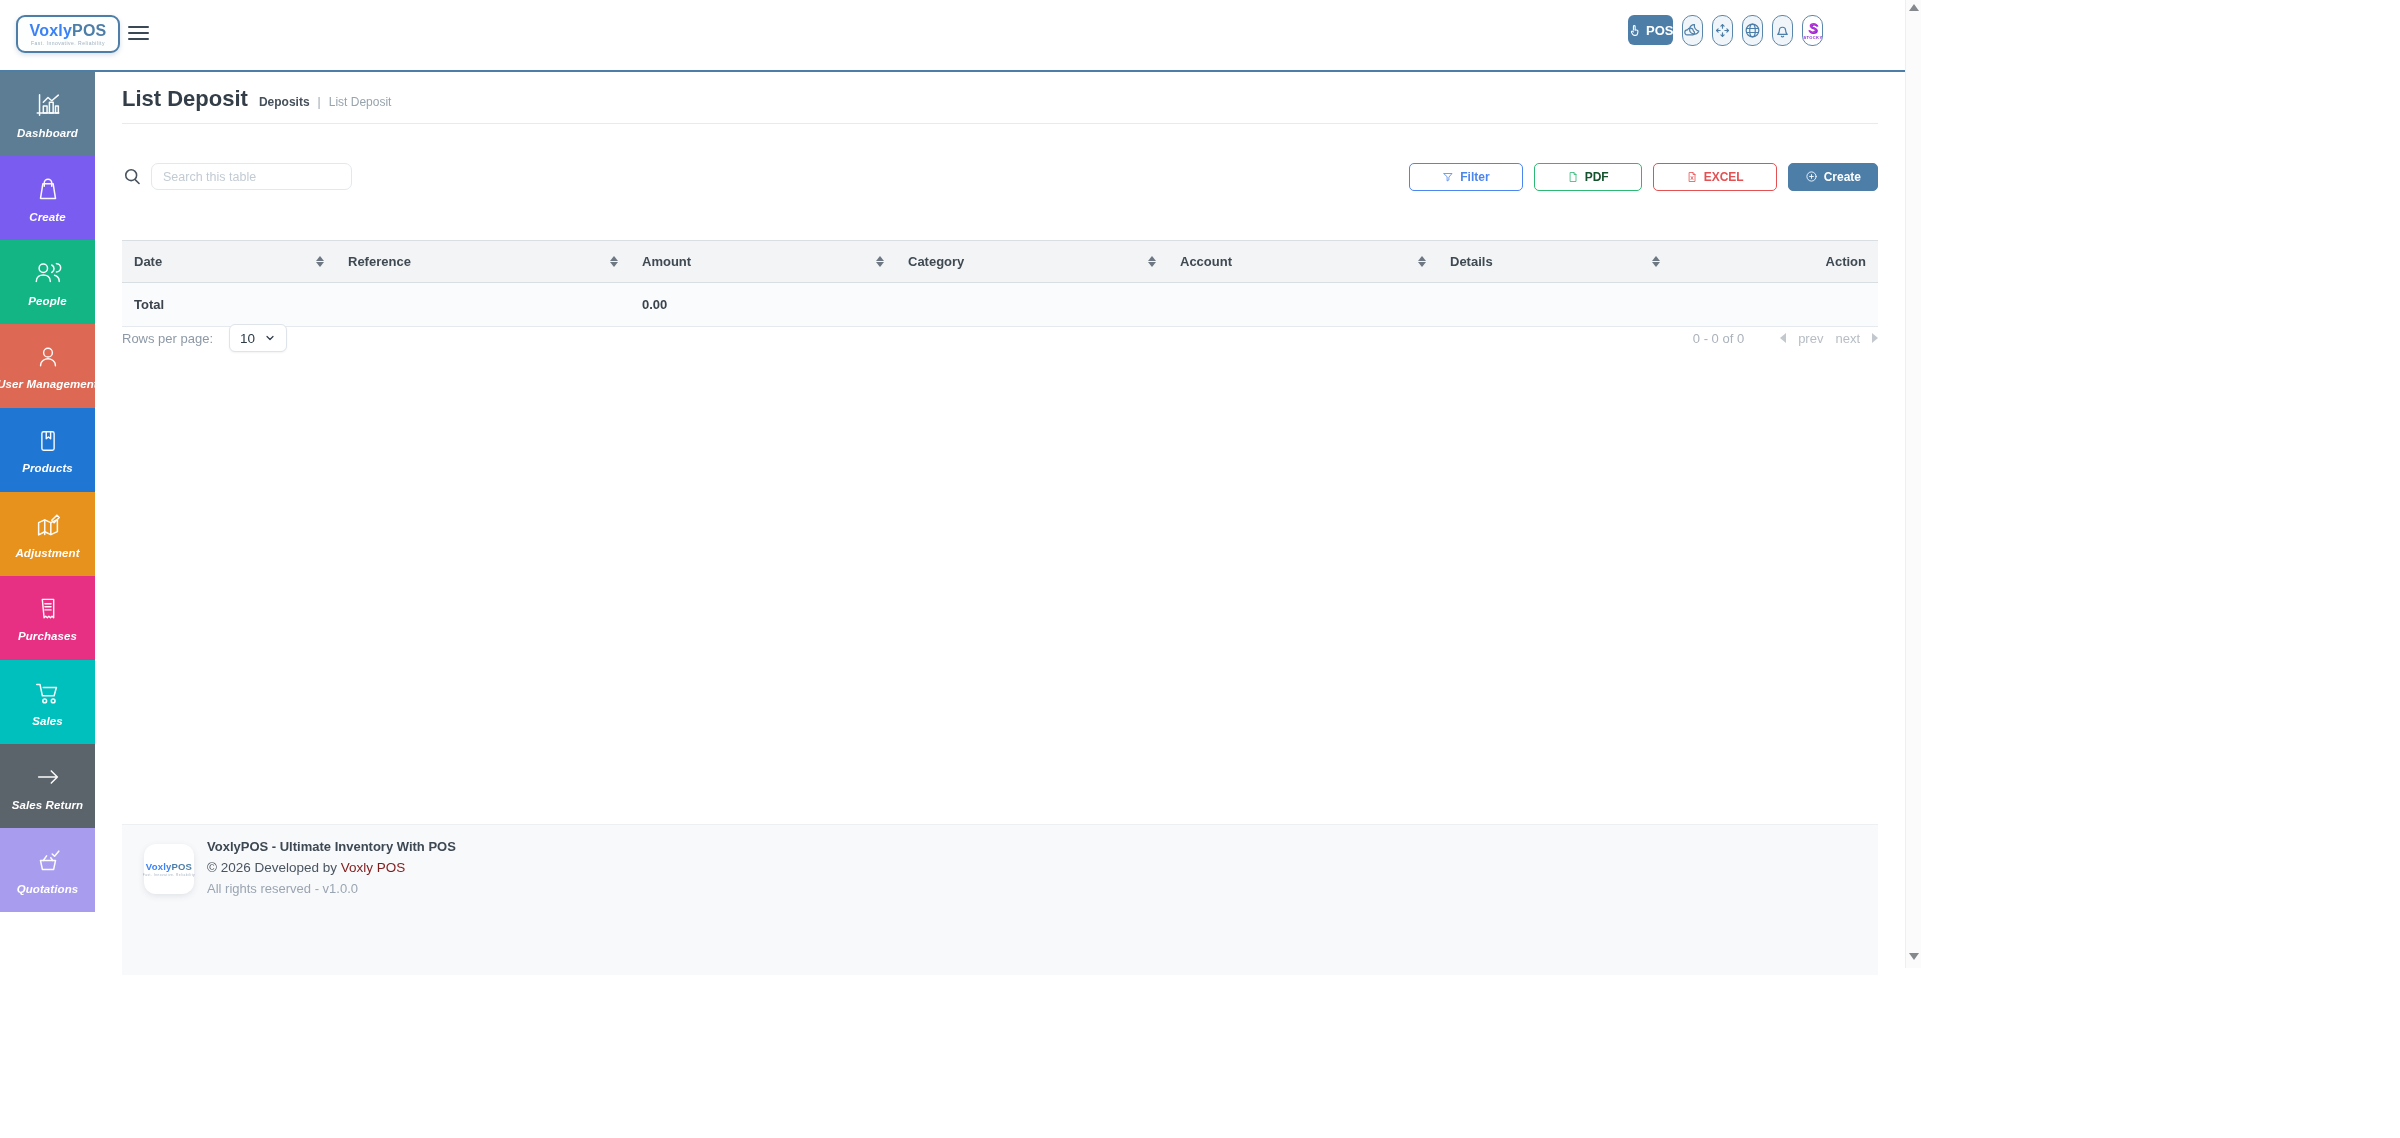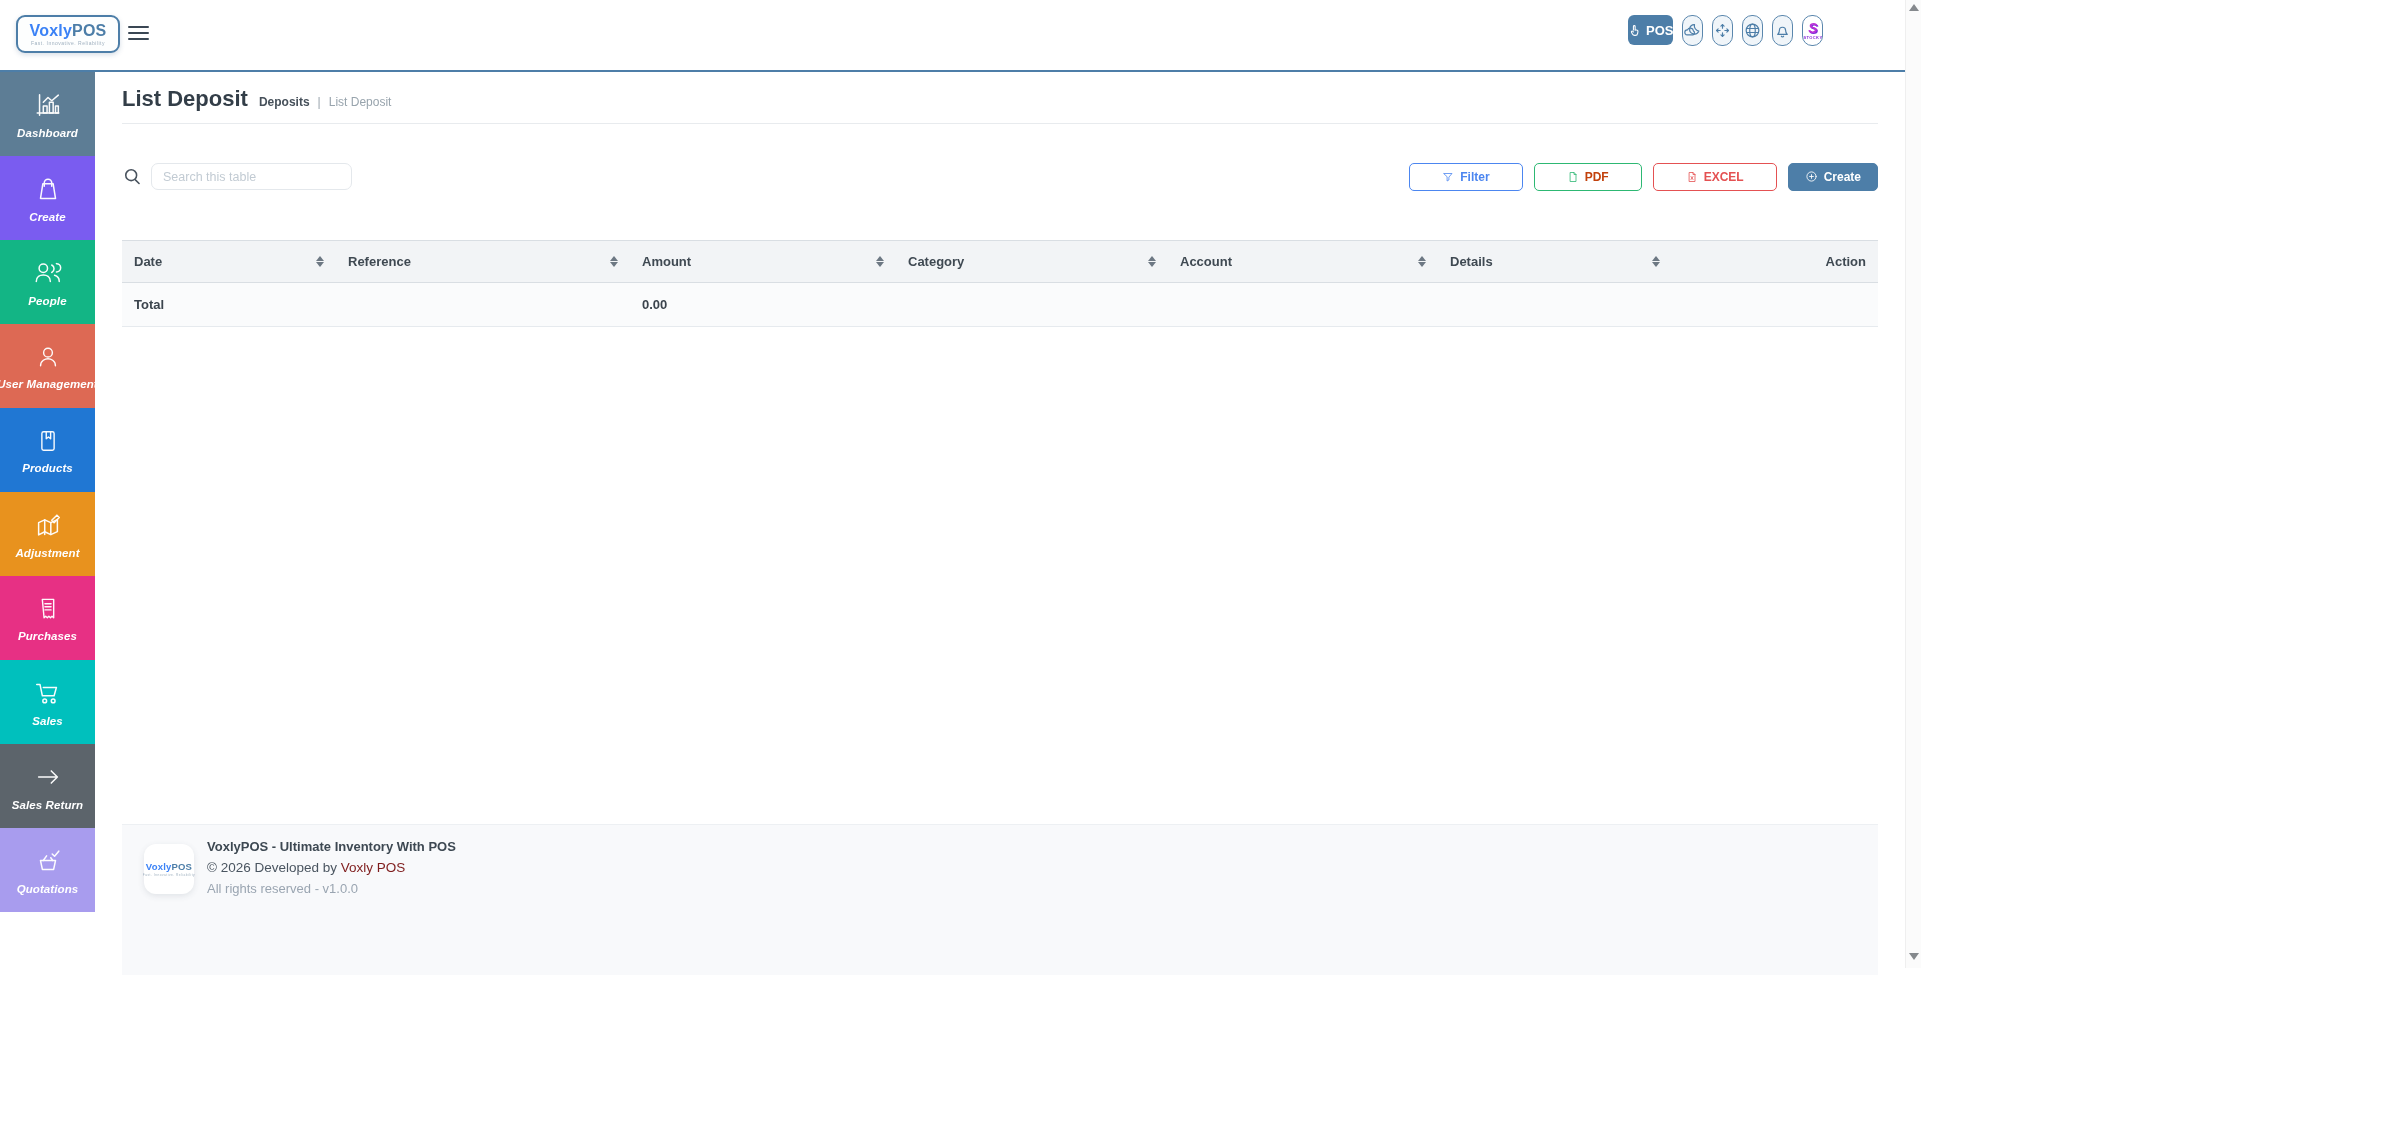--- a/index.html
+++ b/index.html
@@ -40,21 +40,21 @@
   .head-divider { position:absolute; left:27px; right:27px; top:51px; height:1px; background:#e8ebee; }
 
   .toolbar { position:absolute; left:27px; right:27px; top:90px; height:29px; display:flex; align-items:center; }
   .search-wrap { display:flex; align-items:center; gap:8px; }
   .search-input { width:201px; height:27px; border:1px solid #e4e8ec; border-radius:7px; padding:0 11px; font-size:12.5px; color:#4a5560; outline:none; font-family:inherit; }
   .search-input::placeholder { color:#c2cbd3; }
   .btn-group { margin-left:auto; display:flex; align-items:center; gap:11px; }
   .o-btn { height:28px; border-radius:5px; background:#fff; font-size:12px; font-weight:600; display:flex; align-items:center; justify-content:center; gap:6px; padding:0 32px; cursor:pointer; }
   .o-btn svg { fill:none; stroke-width:1.6; stroke-linecap:round; stroke-linejoin:round; }
   .btn-filter { border:1.5px solid #4c86f0; color:#4c86f0; } .btn-filter svg{stroke:#4c86f0;}
-  .btn-pdf { border:1.5px solid #2db873; color:#c2410c; } .btn-pdf svg{stroke:#2db873;}
+  .btn-pdf { border:1.5px solid #2db873; color:#14532d; } .btn-pdf svg{stroke:#2db873;}
   .btn-excel { border:1.5px solid #e45152; color:#e45152; } .btn-excel svg{stroke:#e45152;}
   .btn-create { background:#4d7ea8; border:1.5px solid #4d7ea8; color:#fff; padding:0 16px; } .btn-create svg{stroke:#fff;}
 
   table.grid { position:absolute; left:27px; top:168px; width:1756px; border-collapse:collapse; table-layout:fixed; }
   .grid thead th { height:36px; background:#f2f4f6; border-top:1px solid #d9dee3; border-bottom:1px solid #d9dee3; font-size:13px; font-weight:700; color:#3f4952; text-align:left; padding:13px 12px; }
   .th-inner { display:flex; align-items:center; justify-content:space-between; }
   .th-inner.no-sort { justify-content:flex-end; }
   .sort-ic { display:flex; flex-direction:column; align-items:center; gap:1px; cursor:pointer; }
   .sort-ic i { display:block; width:0; height:0; border-left:4px solid transparent; border-right:4px solid transparent; }
   .sort-ic .up { border-bottom:5px solid #6d7883; }
@@ -349,20 +349,38 @@
           <td></td>
           <td>0.00</td>
           <td></td>
             <td></td>
             <td></td>
             <td></td>
         </tr>
       </tbody>
     </table>
 
+    <div class="pager">
+      <span class="rpp-label">Rows per page:</span>
+      <div class="rpp-select">
+        <span>10</span>
+        <svg width="12" height="12" viewBox="0 0 24 24" fill="none" stroke="#2e3a46" stroke-width="2.4" stroke-linecap="round" stroke-linejoin="round">
+            <path d="M6 9l6 6 6-6"></path>
+          </svg>
+      </div>
+      <div class="pager-right">
+        <span>0 - 0 of 0</span>
+        <div class="pager-nav">
+          <span class="tri left"></span>
+          <span class="nav-word">prev</span>
+          <span class="nav-word">next</span>
+          <span class="tri right"></span>
+        </div>
+      </div>
+    </div>
 
     <div class="footer">
       <div class="f-card">
         <div class="logo-main"><span class="p1">Voxly</span><span class="p2">POS</span></div>
         <div class="logo-tag">Fast. Innovative. Reliability</div>
       </div>
       <div class="f-lines">
         <div class="f-line1">VoxlyPOS - Ultimate Inventory With POS</div>
         <div class="f-line2"><span>© 2026 Developed by</span> <span class="f-link">Voxly POS</span></div>
         <div class="f-line3">All rights reserved - v1.0.0</div>

